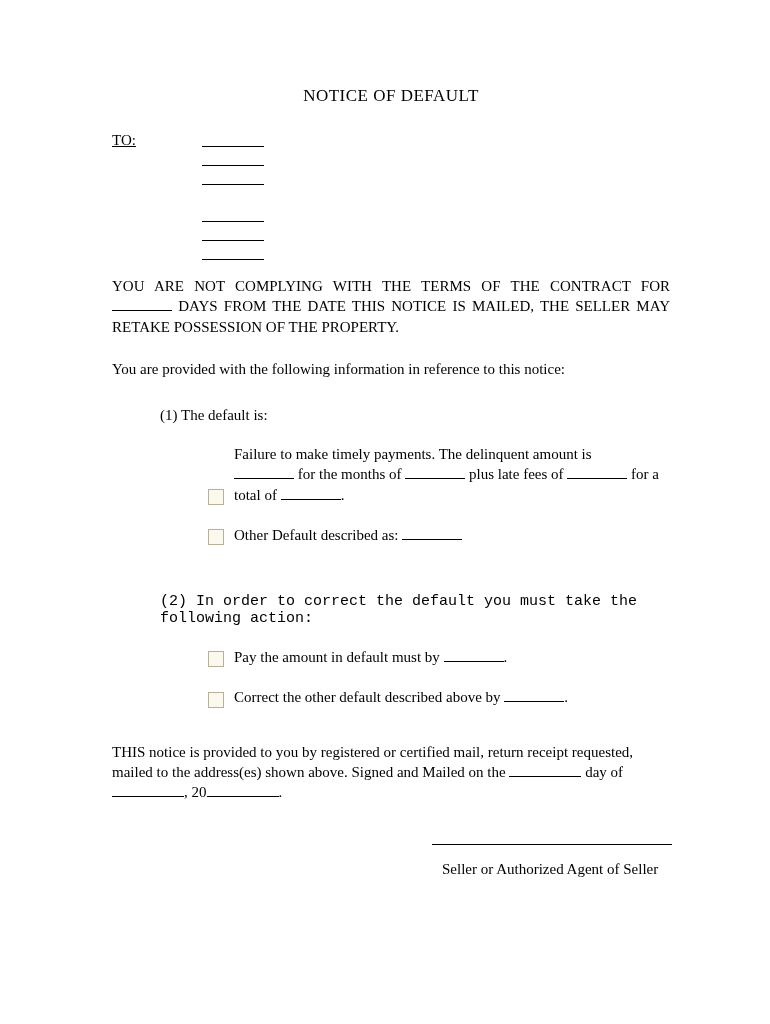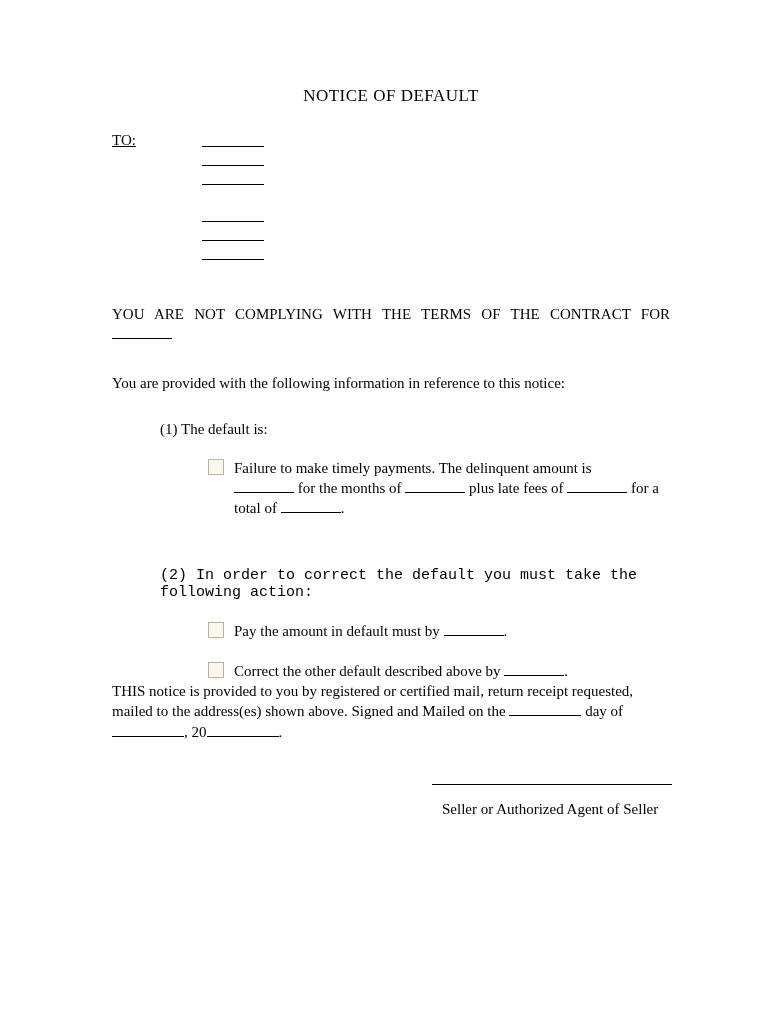--- a/index.html
+++ b/index.html
@@ -39,41 +39,41 @@
     display: inline-block;
     border-bottom: 1px solid #000;
     height: 14px;
     width: 62px;
     margin-bottom: 4px;
   }
   .blank-gap {
     height: 18px;
   }
   .paragraph {
-    margin-top: 40px;
+    margin-top: 12px;
     line-height: 1.35;
     text-align: justify;
   }
   .justify-line {
     text-align: justify;
     text-align-last: justify;
   }
   .info-line {
-    margin-top: 28px;
+    margin-top: 22px;
     line-height: 1.35;
   }
   .num-item {
     margin-left: 48px;
     margin-top: 28px;
   }
   .sub-item {
     margin-left: 96px;
     margin-top: 20px;
     display: flex;
-    align-items: flex-start;
+    align-items: flex-end;
     font-family: Liberation Serif, serif;
   }
   .checkbox {
     width: 14px;
     height: 14px;
     border: 1px solid #b8b098;
     background: #fbf8ee;
     flex-shrink: 0;
     margin-right: 10px;
     margin-top: 1px;
@@ -90,20 +90,21 @@
     vertical-align: baseline;
   }
   .inline-blank-wide {
     display: inline-block;
     border-bottom: 1px solid #000;
     width: 72px;
     height: 12px;
     vertical-align: baseline;
   }
   .closing {
+    margin-top: 34px;
     line-height: 1.35;
   }
   .signature-block {
     margin-top: 28px;
     margin-left: 320px;
   }
   .sig-line {
     border-bottom: 1px solid #000;
     width: 240px;
     height: 14px;
@@ -127,37 +128,43 @@
       <span class="blank-line"></span>
       <div class="blank-gap"></div>
       <span class="blank-line"></span>
       <span class="blank-line"></span>
       <span class="blank-line"></span>
     </div>
   </div>
 
   <div class="paragraph">
     <div class="justify-line"><span>YOU ARE NOT COMPLYING WITH THE TERMS OF THE CONTRACT FOR</span></div>
-    <span class="inline-blank"></span>
+    <span class="inline-blank"></span><span> DAYS FROM THE DATE THIS NOTICE IS MAILED, THE SELLER MAY RETAKE POSSESSION OF THE PROPERTY.</span>
   </div>
 
   <div class="info-line">You are provided with the following information in reference to this notice:</div>
 
   <div class="num-item">
     <span>(1)</span> <span>The default is:</span>
   </div>
 
   <div class="sub-item">
     <div class="checkbox"></div>
     <div class="sub-text">
       <span>Failure to make timely payments.  The delinquent amount is </span><br>
       <span class="inline-blank"></span><span>  for the months of </span><span class="inline-blank"></span><span> plus late fees of </span><span class="inline-blank"></span><span> for a total of </span><span class="inline-blank"></span><span>.</span>
     </div>
   </div>
 
+  <div class="sub-item">
+    <div class="checkbox"></div>
+    <div class="sub-text">
+      <span>Other Default described as: </span><span class="inline-blank"></span>
+    </div>
+  </div>
 
   <div class="num-item" style="margin-top:48px;font-family:Liberation Mono, monospace;">
     <span>(2)</span> <span>In order to correct the default you must take the following action:</span>
   </div>
 
   <div class="sub-item">
     <div class="checkbox"></div>
     <div class="sub-text">
       <span>Pay the amount in default must by </span><span class="inline-blank"></span><span>.</span>
     </div>

